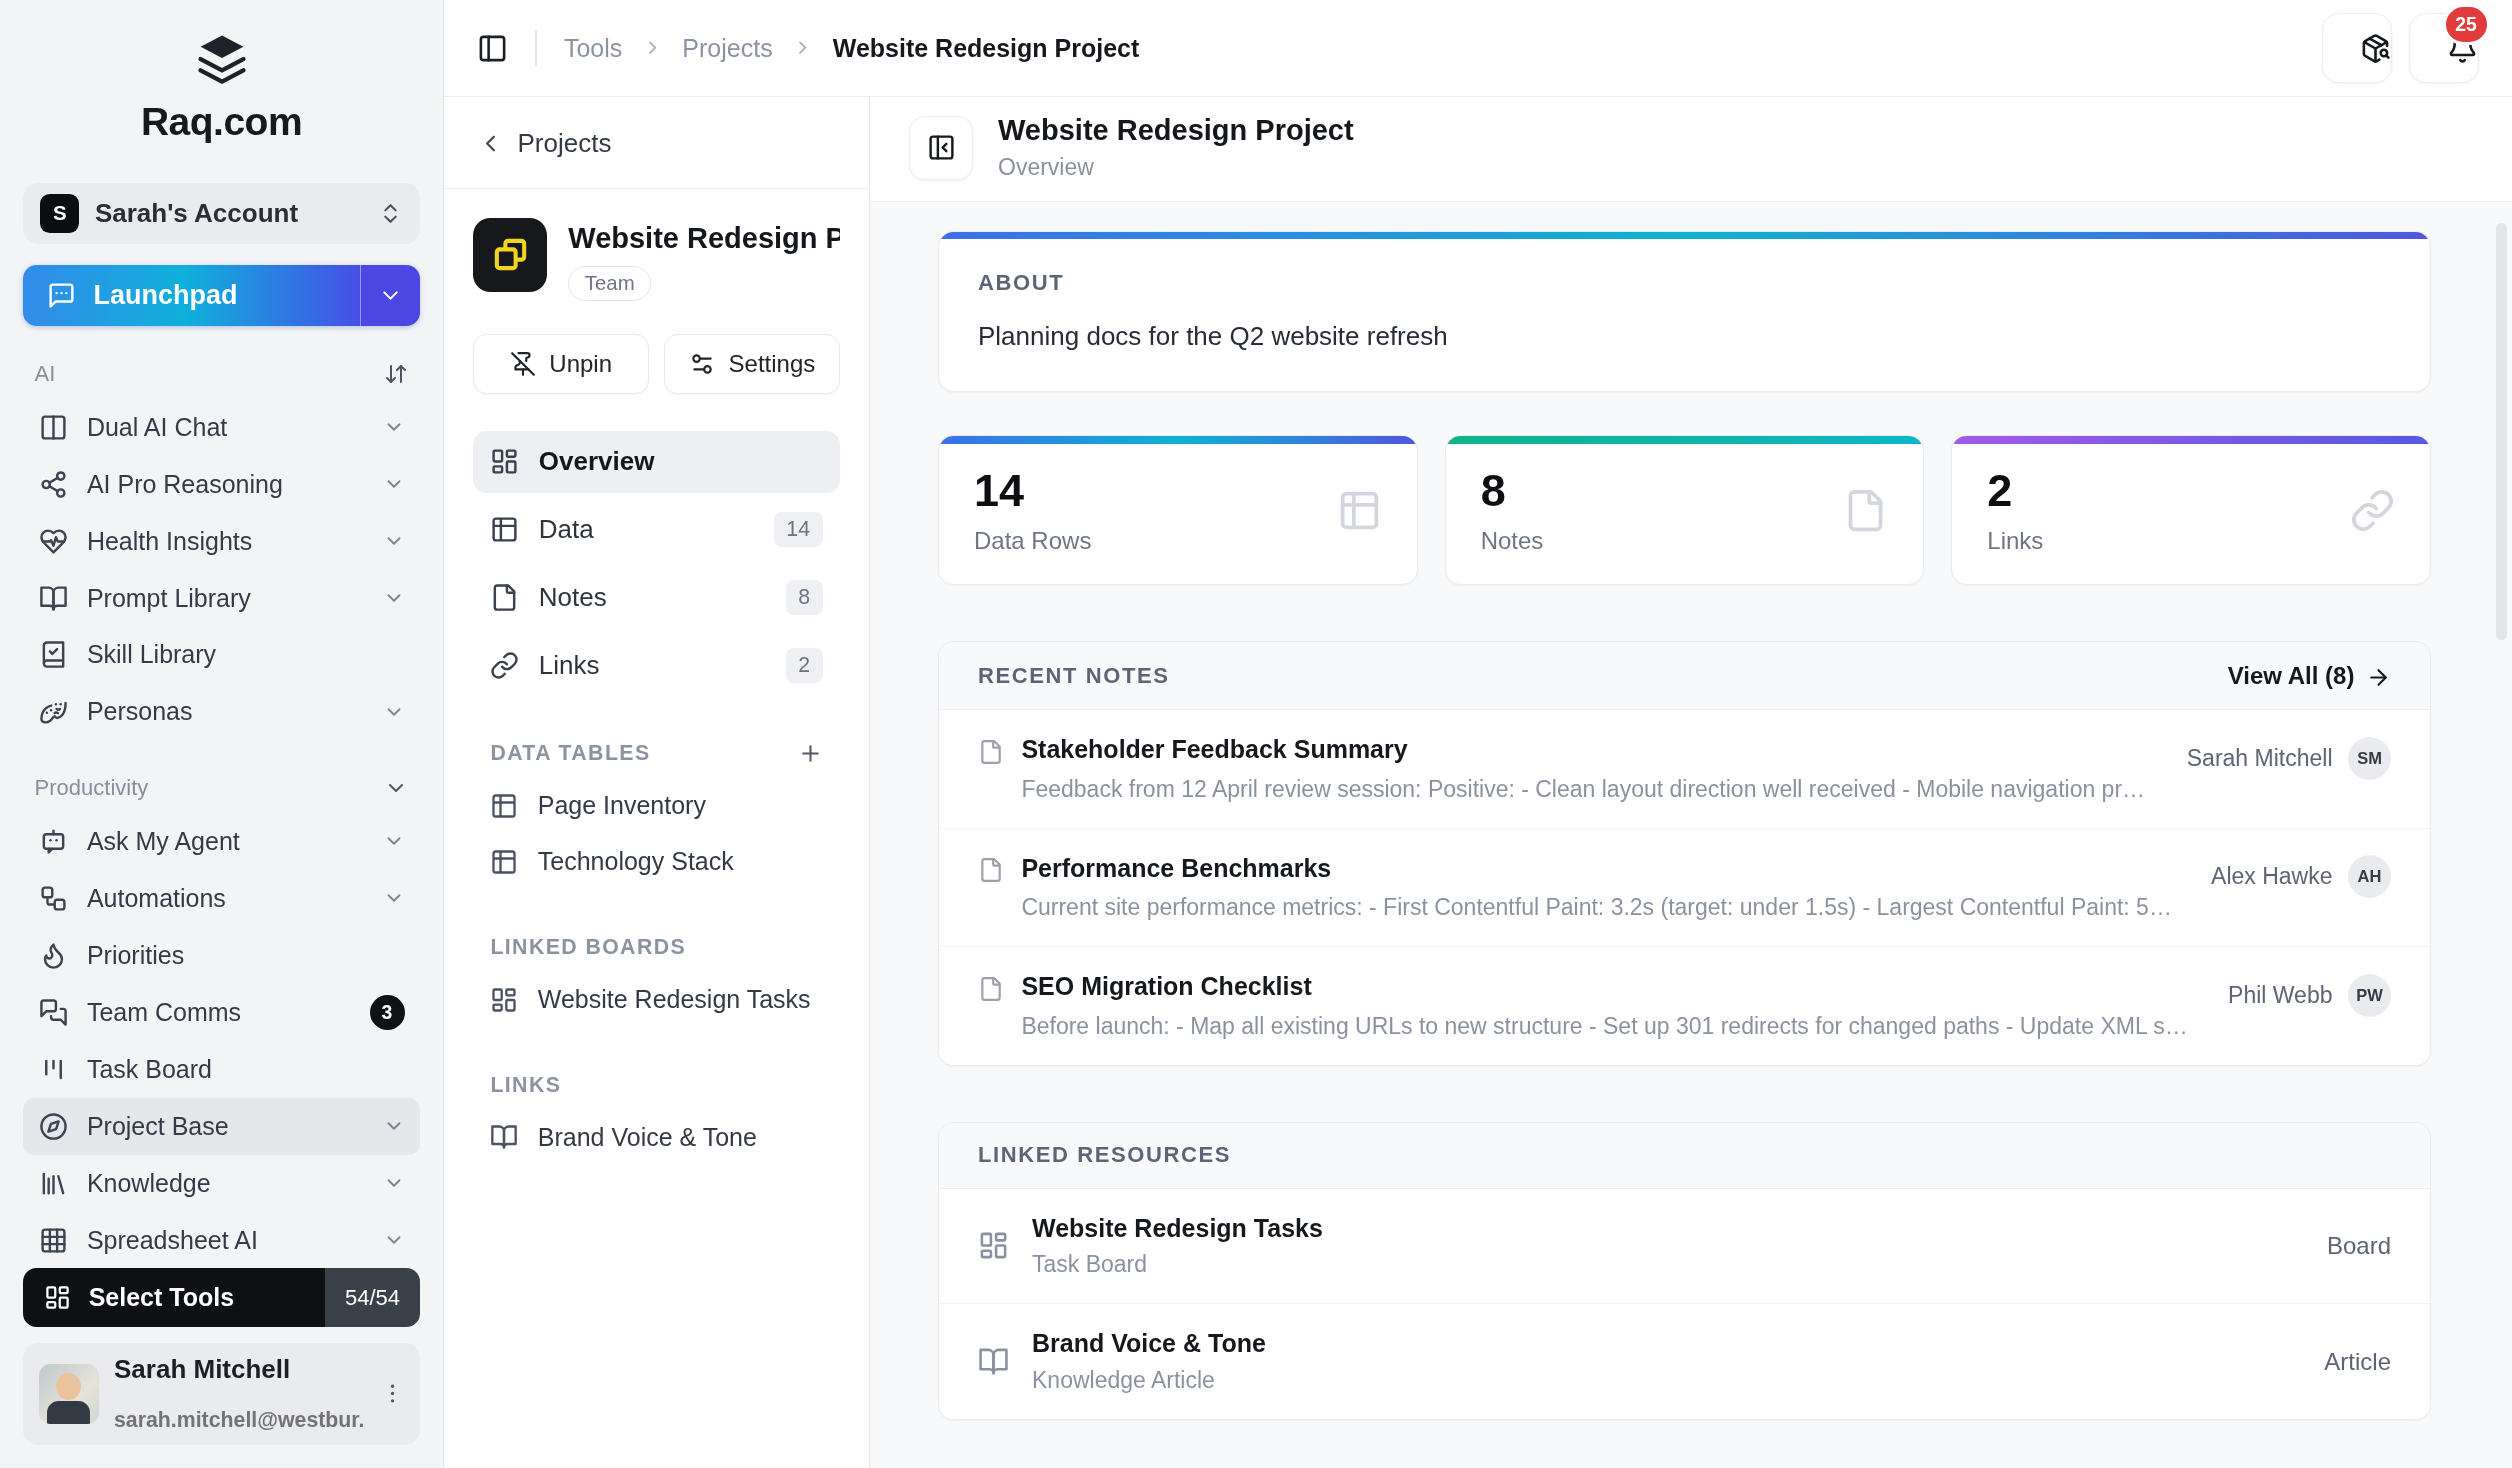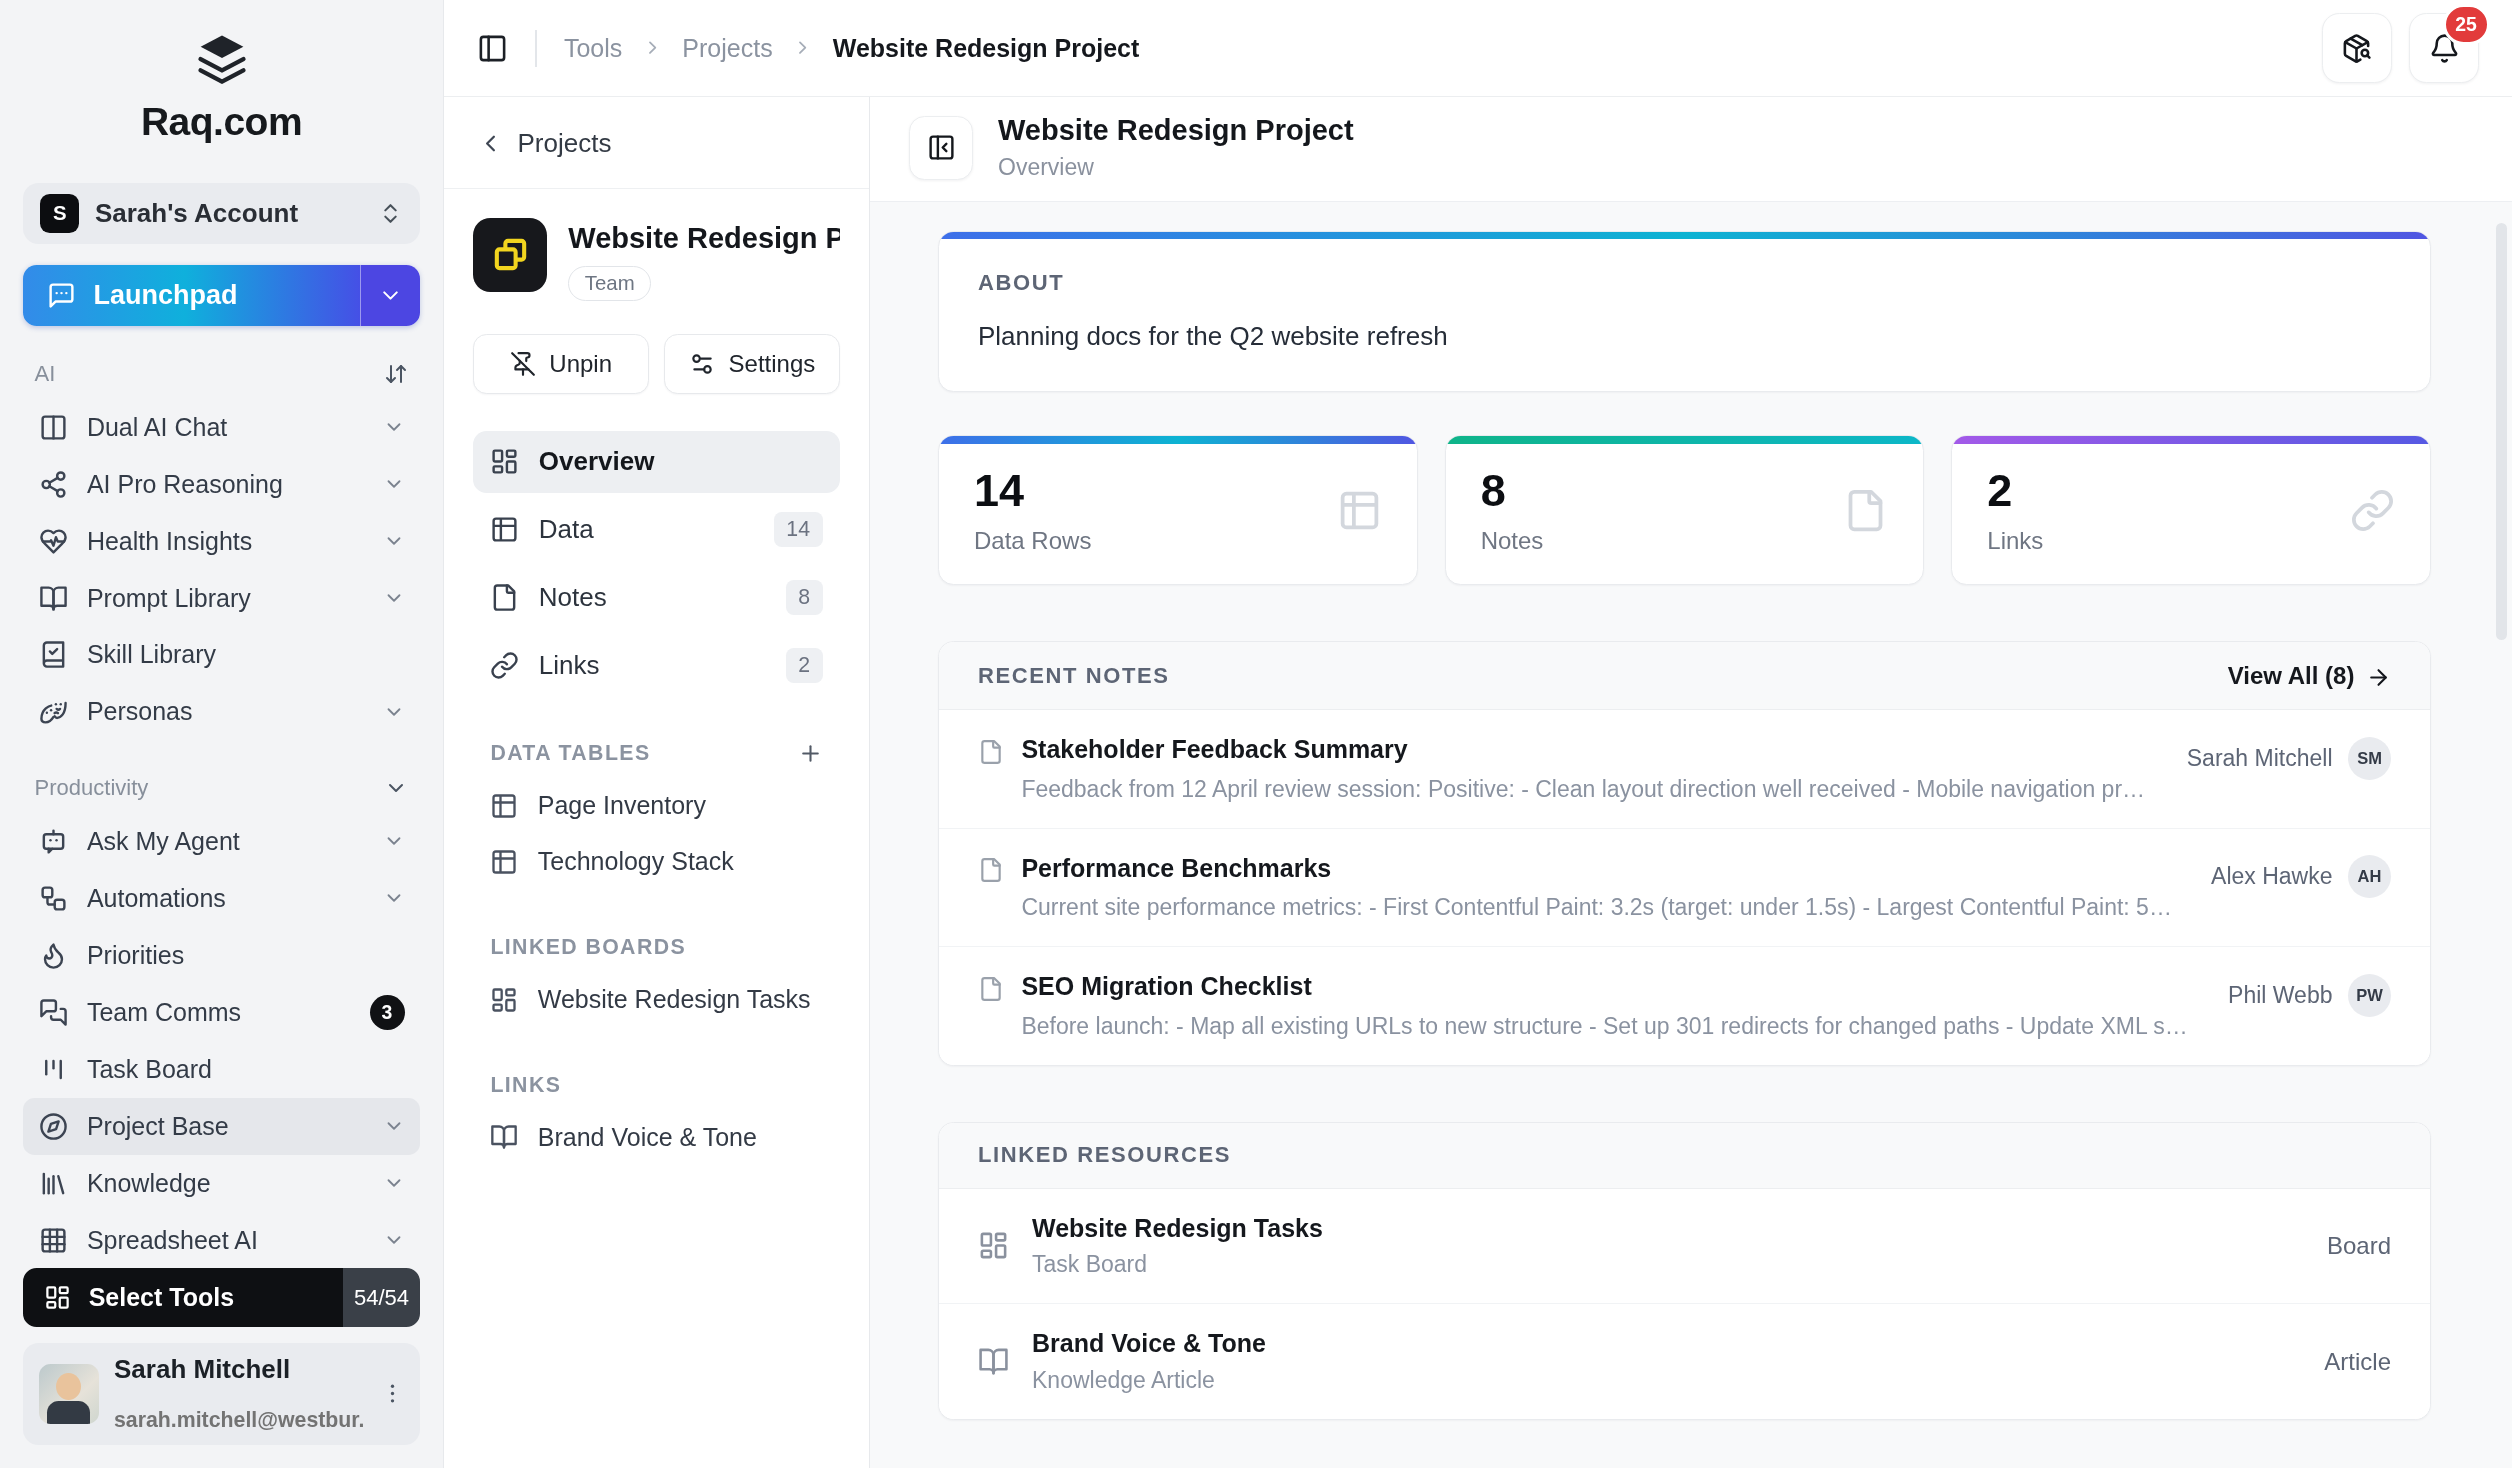--- a/index.html
+++ b/index.html
@@ -41,21 +41,21 @@
   .side-item .lbl { flex: 1; white-space: nowrap; }
   .side-item .caret { width: 22px; height: 22px; color: #7b838f; }
   .side-item.active { background: #e5e7eb; }
   .count-dot { min-width: 35px; height: 35px; border-radius: 968px; background: #101114; color: #fff;
                font-size: 19.4px; font-weight: 700; display: flex; align-items: center; justify-content: center; }
 
   .select-tools { margin-top: auto; height: 62px; border-radius: 13.6px; overflow: hidden; display: flex; cursor: pointer; }
   .select-tools-main { flex: 1; background: #0e1013; color: #fff; display: flex; align-items: center; gap: 17.4px; padding: 0 21.3px; }
   .select-tools-main .ic { width: 27px; height: 27px; }
   .select-tools-label { font-size: 25px; font-weight: 600; }
-  .select-tools-count { width: 77px; background: #3a4048; color: #fff; font-size: 22px;
+  .select-tools-count { width: 95px; background: #3a4048; color: #fff; font-size: 22px;
                         display: flex; align-items: center; justify-content: center; }
 
   .user-card { margin-top: 15.5px; background: #e9ebef; border-radius: 15.5px; padding: 11.6px 15.5px;
                display: flex; align-items: center; gap: 15.5px; }
   .user-photo { width: 60px; height: 60px; border-radius: 11.6px; position: relative; overflow: hidden;
                 background: linear-gradient(135deg, #bcc9cc 0%, #e6e2d9 60%, #cfd6cf 100%); flex: 0 0 60px; }
   .user-photo::before { content: ""; position: absolute; width: 25px; height: 27px; border-radius: 50%;
                         background: #e9c39c; top: 8.7px; left: 17.4px; }
   .user-photo::after { content: ""; position: absolute; width: 43px; height: 23px; border-radius: 11.6px 11.6px 0 0;
                        background: #333a44; bottom: 0; left: 8.7px; }
@@ -68,21 +68,21 @@
   .right { flex: 1; display: flex; flex-direction: column; min-width: 0; }
   .topbar { height: 97px; flex: 0 0 97px; background: #fff; border-bottom: 1px solid #eceef0;
             display: flex; align-items: center; padding: 0 33px; }
   .tb-toggle { width: 31px; height: 31px; color: #1c2026; cursor: pointer; }
   .tb-divider { width: 1.9px; height: 37px; background: #e3e6ea; margin: 0 27px; }
   .crumb { font-size: 25px; color: #8b93a0; cursor: pointer; }
   .crumb.current { color: #15181d; font-weight: 600; cursor: default; }
   .crumb-sep { width: 21.3px; height: 21.3px; color: #a6adb8; margin: 0 19.4px; }
   .tb-actions { margin-left: auto; display: flex; gap: 17.4px; }
   .tb-btn { width: 70px; height: 70px; border-radius: 17.4px; background: #fff; border: 1px solid #eceef0;
-            box-shadow: 0 1px 2.9px rgba(16,24,40,.06); display: flex; align-items: center; justify-content: center;
+            box-shadow: 0 1px 2.9px rgba(16,24,40,.06); display: flex; align-items: center; justify-content: flex-end;
             position: relative; cursor: pointer; }
   .tb-btn .ic { width: 31px; height: 31px; color: #15181d; }
   .notif-badge { position: absolute; top: -9.7px; right: -11.6px; min-width: 45px; height: 41px; padding: 0 9.7px;
                  border-radius: 968px; background: #e23b3b; border: 3.9px solid #fff; color: #fff;
                  font-size: 19.4px; font-weight: 700; display: flex; align-items: center; justify-content: center; }
 
   .body-row { flex: 1; display: flex; min-height: 0; }
 
   
   .panel { width: 426px; flex: 0 0 426px; background: #fff; border-right: 1px solid #e7e9ec;

